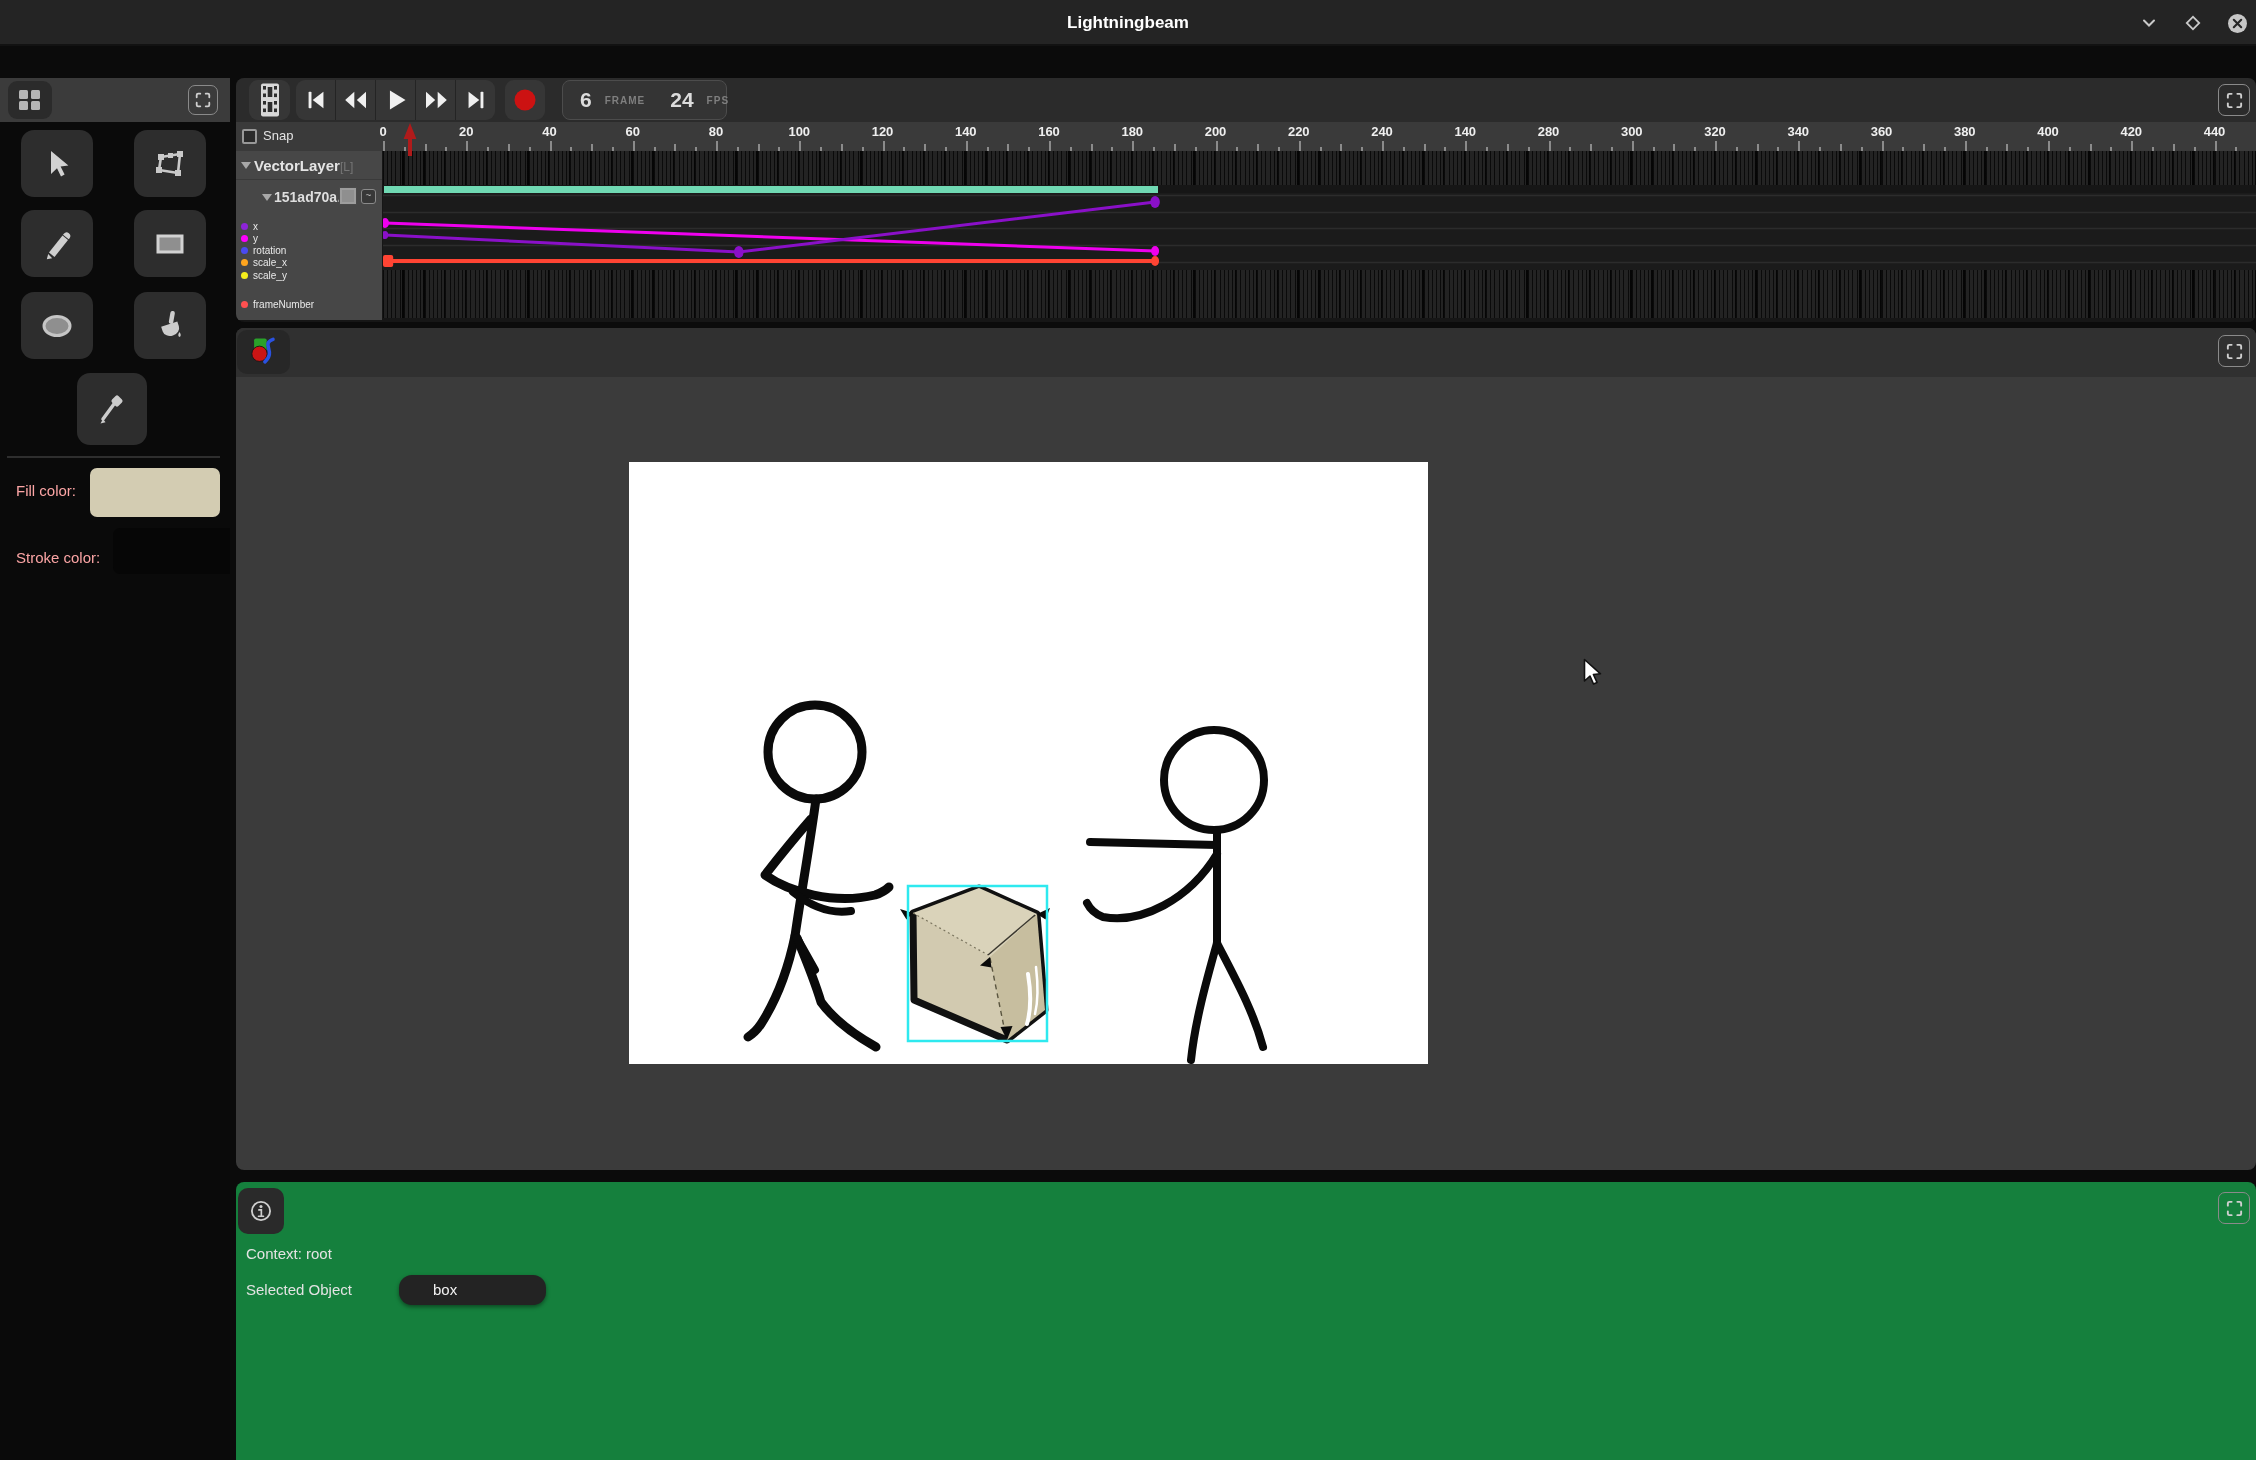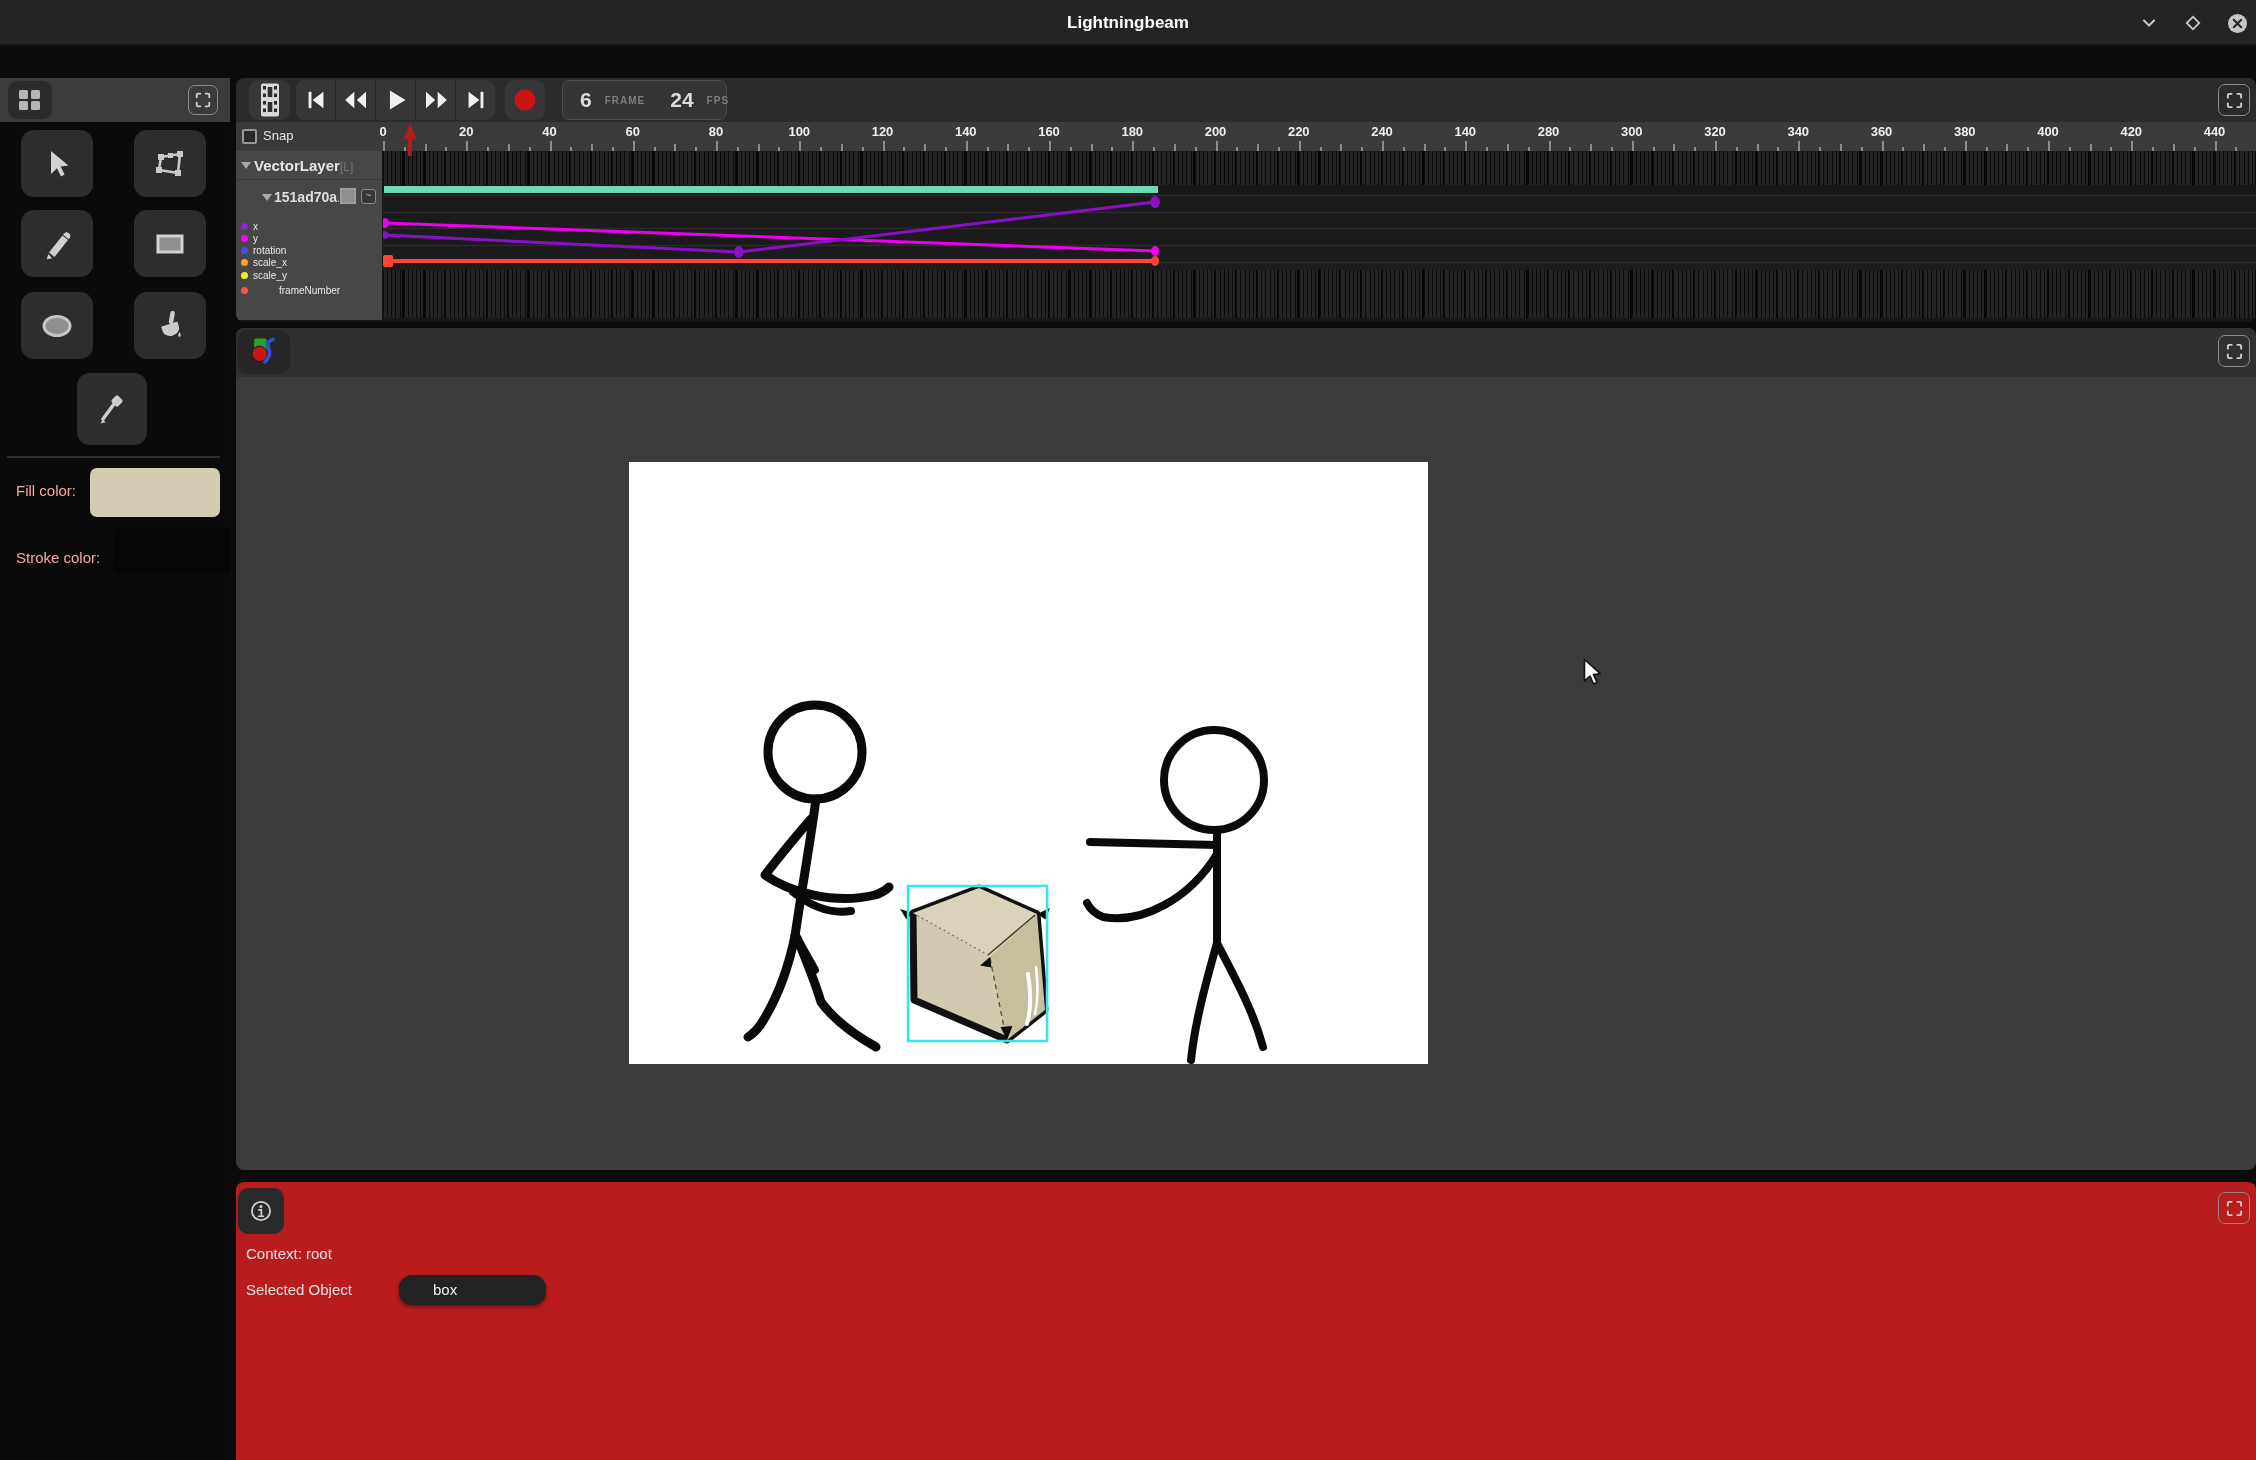--- a/index.html
+++ b/index.html
@@ -75,21 +75,21 @@
   #curves-svg { position:absolute; left:0; top:0; }
 
   
   .canvas-panel { top:328px; height:842px; background:#3b3b3b; }
   .cv-header { position:absolute; left:0; top:0; width:2020px; height:49px; background:#303030; }
   .logo-btn { position:absolute; left:1px; top:2px; width:53px; height:44px; background:#272727; border-radius:10px; display:flex; align-items:center; justify-content:center; }
   .stage { position:absolute; left:393px; top:134px; width:799px; height:602px; background:#ffffff; }
   .cursor { position:absolute; left:1347px; top:330px; }
 
   
-  .bottom-panel { top:1182px; height:278px; background:#b91c1c; border-radius:8px 8px 0 0; }
+  .bottom-panel { top:1182px; height:278px; background:#15803d; border-radius:8px 8px 0 0; }
   .info-btn { position:absolute; left:2px; top:6px; width:46px; height:46px; background:#2a2a2a; border-radius:10px; display:flex; align-items:center; justify-content:center; }
   .context-text { position:absolute; left:10px; top:63px; color:#e3e3e3; font-size:15px; }
   .sel-label { position:absolute; left:10px; top:99px; color:#e3e3e3; font-size:15px; }
   .sel-pill { position:absolute; left:163px; top:93px; width:147px; height:30px; background:#232323; border-radius:13px; box-shadow:0 2px 4px rgba(0,0,0,.45); color:#f2f2f2; font-size:15px; line-height:30px; padding-left:34px; }
 </style>
 </head>
 <body>
 
 <div class="page">
 
@@ -407,21 +407,21 @@
               <span class="prop-name">rotation</span>
             </div>
             <div class="prop-row" style="top: 105.9px;">
               <span class="prop-dot" style="background: rgb(255, 165, 30);"></span>
               <span class="prop-name">scale_x</span>
             </div>
             <div class="prop-row" style="top: 118.2px;">
               <span class="prop-dot" style="background: rgb(245, 238, 28);"></span>
               <span class="prop-name">scale_y</span>
             </div>
-            <div class="prop-row" style="top: 133px; gap: 26px;">
+            <div class="prop-row" style="top: 147px;">
               <span class="prop-dot" style="background: rgb(255, 80, 80);"></span>
               <span class="prop-name">frameNumber</span>
             </div>
           </div>
       </div>
 
       <div class="frames">
         <div class="stripes top"></div>
         <div class="frames-mid"></div>
         <div class="stripes bottom"></div>

